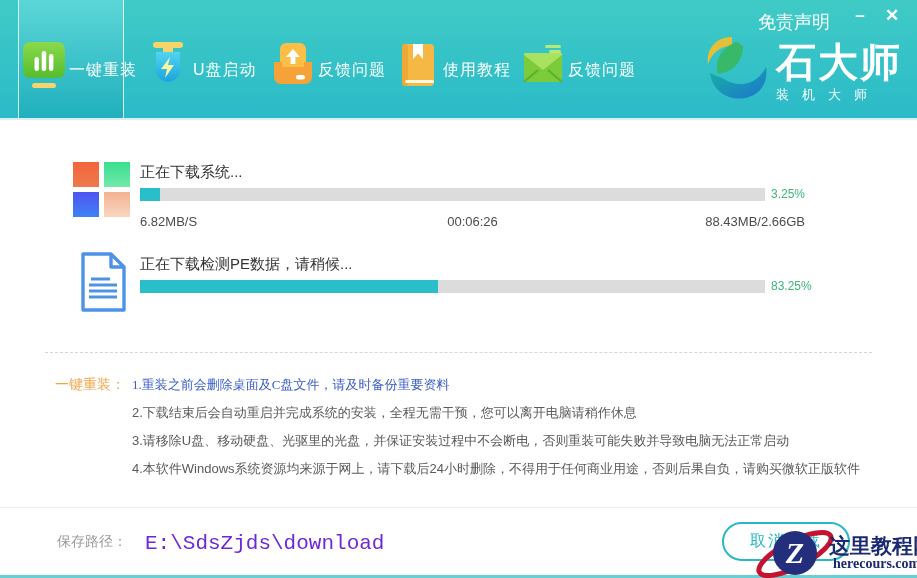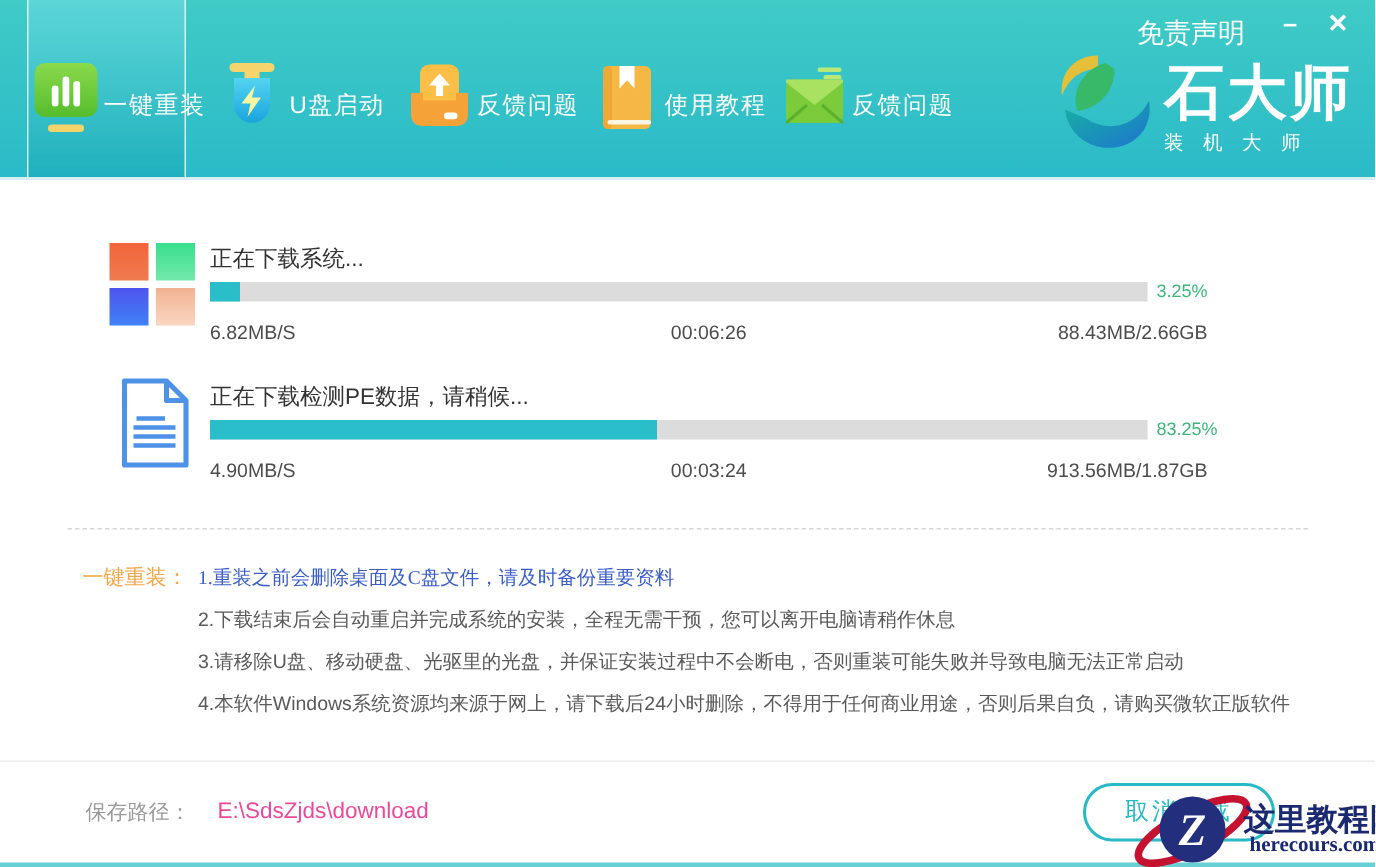--- a/index.html
+++ b/index.html
@@ -48,21 +48,21 @@
   .stat-time { position:absolute; left:0; right:0; text-align:center; }
   .stat-size { position:absolute; right:0; }
   
   .tips-sep { position:absolute; left:45px; top:352px; width:827px; border-top:1px dashed #d6d6d6; }
   .tips-label { position:absolute; left:55px; top:376px; font-size:14px; color:#f3a64a; }
   .tip { position:absolute; left:132px; font-size:13px; color:#5a5a5a; white-space:nowrap; }
   .tip.hl { color:#3b5ec6; }
   
   .footer-sep { position:absolute; left:0; top:507px; width:917px; border-top:1px solid #ececec; }
   .save-label { position:absolute; left:57px; top:533px; font-size:14px; color:#999; }
-  .save-path { position:absolute; left:145px; top:532px; font-size:15px; color:#ec4899; }
+  .save-path { position:absolute; left:145px; top:532px; font-size:21px; color:#6d28d9;font-family:Liberation Mono, monospace; }
   .cancel-btn {
     position:absolute; left:722px; top:522px; width:128px; height:39px;
     border:2px solid #28b9c5; border-radius:21px; background:#fff;
     color:#28b9c5; font-size:16px; letter-spacing:2px;
     display:flex; align-items:center; justify-content:center; cursor:pointer;
     font-family:"Liberation Sans", sans-serif;
   }
   .bottom-strip { position:absolute; left:0; top:575px; width:917px; height:3px; background:#66d0d4; }
   
   .watermark { position:absolute; left:752px; top:520px; width:165px; height:58px; }
@@ -225,25 +225,20 @@
       <line x1="12" y1="34" x2="40" y2="34" stroke="#4e92e8" stroke-width="3"></line>
       <line x1="12" y1="40" x2="40" y2="40" stroke="#4e92e8" stroke-width="3"></line>
       <line x1="12" y1="46" x2="40" y2="46" stroke="#4e92e8" stroke-width="3"></line>
     </svg>
   </div>
   <div class="dl-title" style="top:255px;">正在下载检测PE数据，请稍候...</div>
   <div class="bar" style="top:280px;">
     <div class="bar-fill" style="width: 47.72%;"></div>
   </div>
   <div class="pct" style="top:279px;">83.25%</div>
-  <div class="stats" style="top:306px;">
-    <span class="stat-speed">4.90MB/S</span>
-    <span class="stat-time">00:03:24</span>
-    <span class="stat-size">913.56MB/1.87GB</span>
-  </div>
 
   <div class="tips-sep"></div>
   <div class="tips-label">一键重装：</div>
   <div class="tip hl" style="top:376px;font-family:Liberation Serif, serif;">1.重装之前会删除桌面及C盘文件，请及时备份重要资料</div>
   <div class="tip" style="top:404px;">2.下载结束后会自动重启并完成系统的安装，全程无需干预，您可以离开电脑请稍作休息</div>
   <div class="tip" style="top:432px;">3.请移除U盘、移动硬盘、光驱里的光盘，并保证安装过程中不会断电，否则重装可能失败并导致电脑无法正常启动</div>
   <div class="tip" style="top:460px;">4.本软件Windows系统资源均来源于网上，请下载后24小时删除，不得用于任何商业用途，否则后果自负，请购买微软正版软件</div>
 
   <div class="footer-sep"></div>
   <div class="save-label">保存路径：</div>

